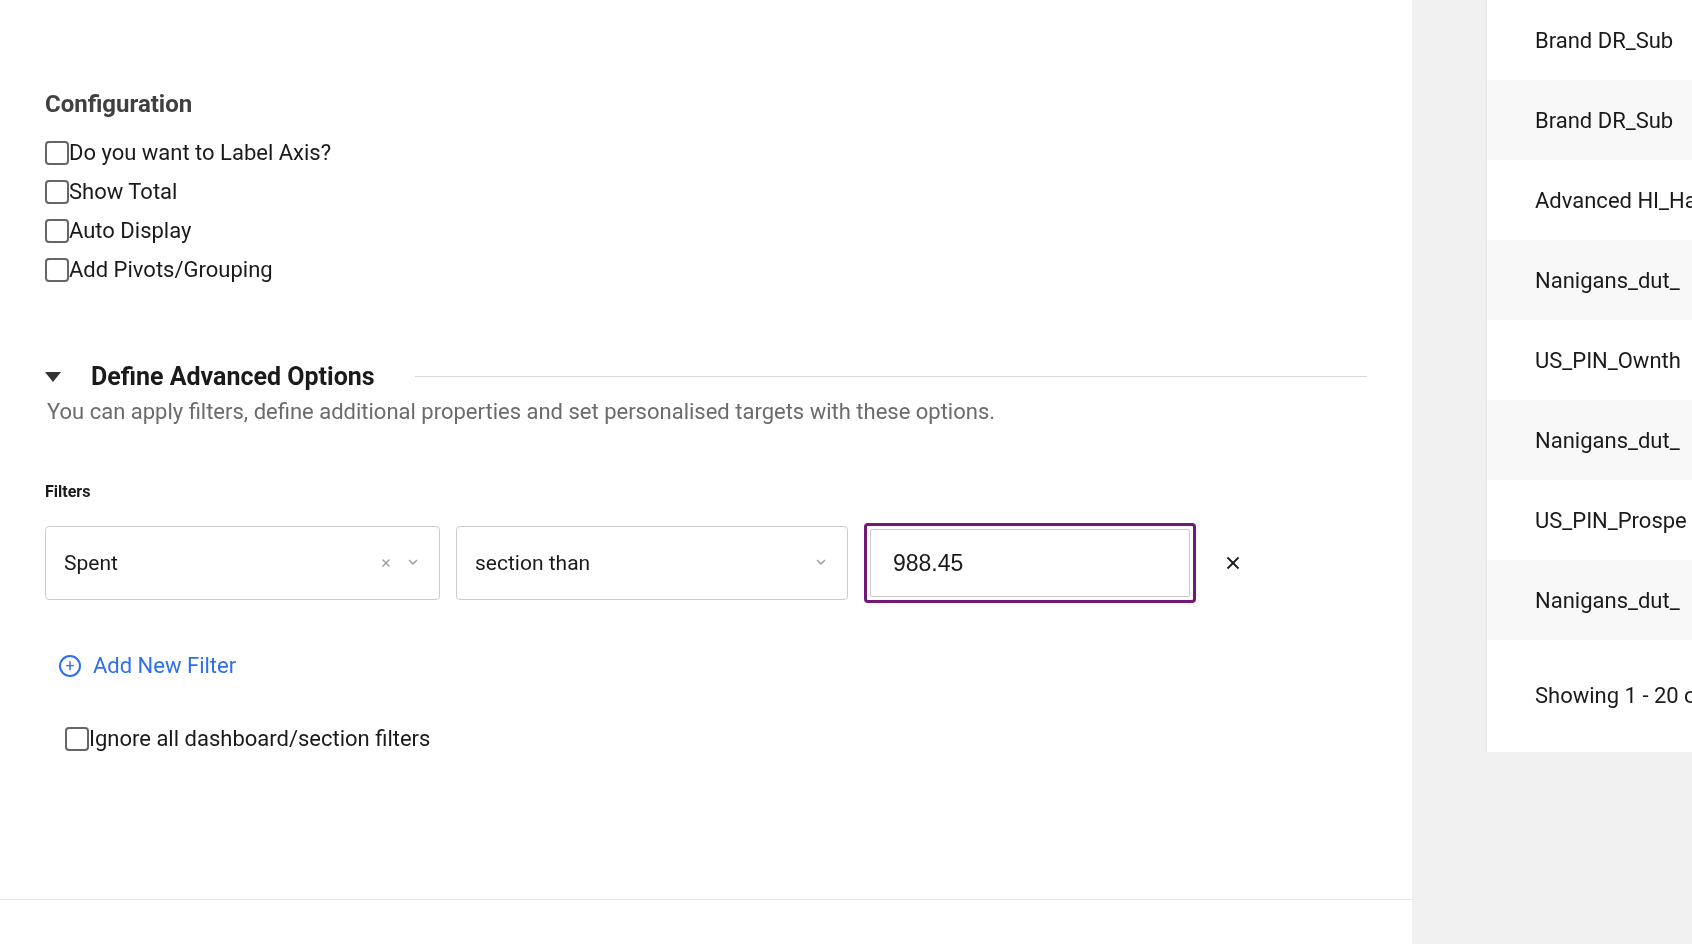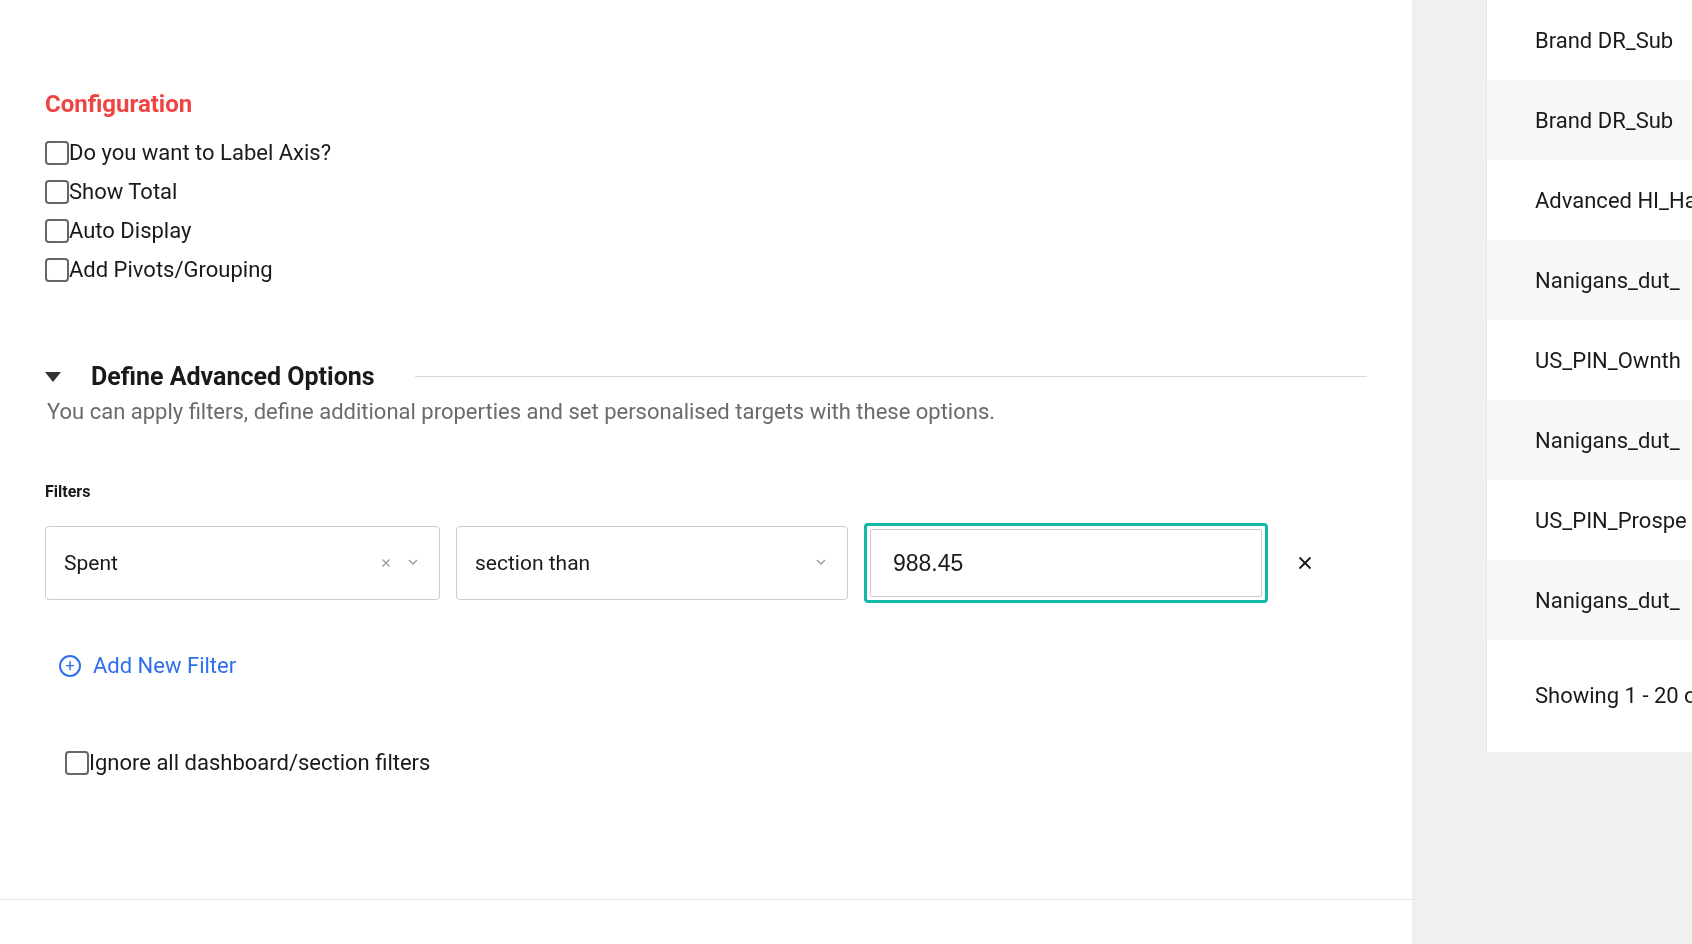--- a/index.html
+++ b/index.html
@@ -22,21 +22,21 @@
     left: 0;
     top: 0;
     width: 1412px;
     height: 944px;
     padding: 0 45px;
     padding-top: 90px;
   }
   .section-title {
     font-size: 24px;
     font-weight: 700;
-    color: #ef4444;
+    color: #404040;
     margin-bottom: 22px;
   }
   .checkbox-row {
     display: flex;
     align-items: center;
     margin-bottom: 14px;
   }
   .checkbox {
     width: 24px;
     height: 24px;
@@ -121,22 +121,22 @@
   }
   .filter-select-operator {
     width: 392px;
     justify-content: space-between;
   }
   .filter-select-operator .icons {
     color: #999;
   }
   .filter-value-wrapper {
     height: 80px;
-    width: 404px;
-    border: 3px solid #14b8a6;
+    width: 332px;
+    border: 3px solid #701a75;
     border-radius: 4px;
     display: flex;
     align-items: flex-start;
     padding: 3px;
   }
   .filter-value-input {
     width: 100%;
     height: 100%;
     border: 1px solid #ccc;
     border-radius: 2px;
@@ -177,21 +177,21 @@
     color: #2f6fed;
     font-size: 16px;
     font-weight: 400;
     line-height: 1;
   }
   .add-filter-label {
     font-size: 22px;
     color: #2f6fed;
   }
   .ignore-row {
-    margin-top: 72px;
+    margin-top: 48px;
     padding-left: 20px;
   }
   .display-options-section {
     margin-top: 120px;
   }
   .display-options-title {
     font-size: 24px;
     font-weight: 700;
     color: #1a1a1a;
   }

